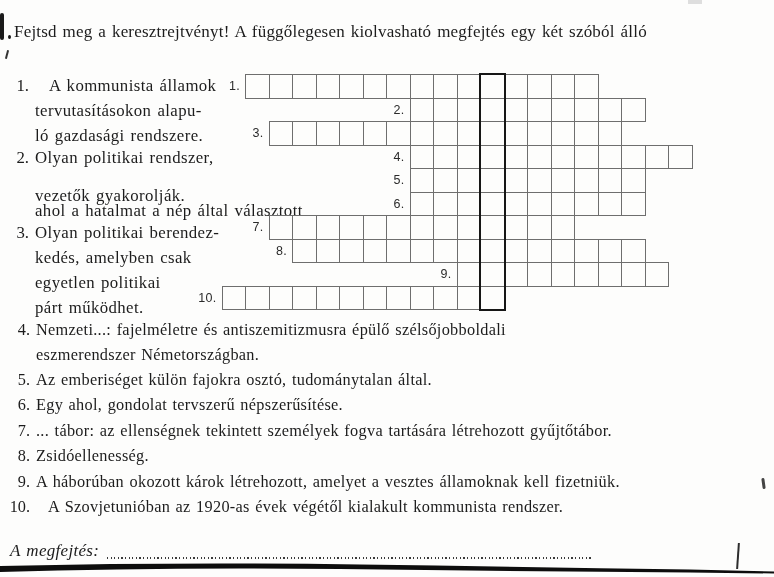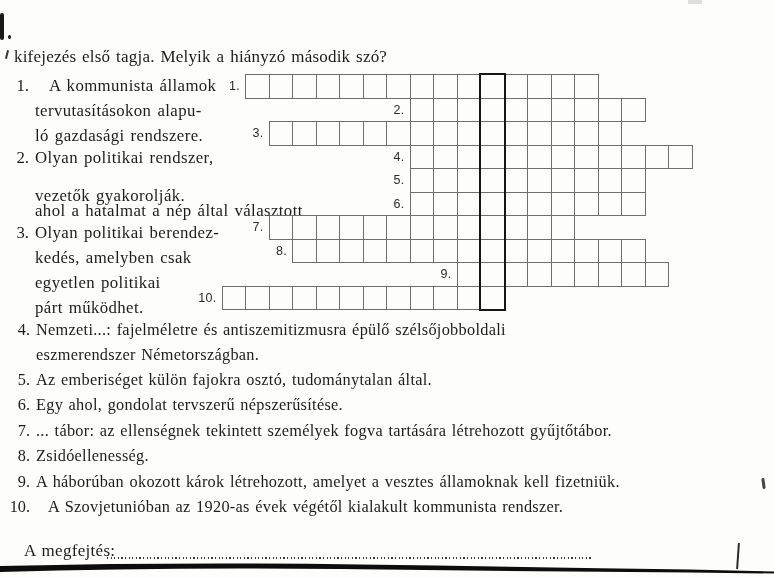--- a/index.html
+++ b/index.html
@@ -31,21 +31,21 @@
     background-image:repeating-linear-gradient(to right,#3a3a3a 0 1.3px,transparent 1.3px 3.6px);
   }
   .artifact{position:absolute;background:#1a1a1a;}
   .bottom-bar{position:absolute;left:0;top:560px;width:774px;height:17px;}
 </style>
 </head>
 <body>
 
 <div class="sheet">
 
-  <div class="abs title-line" style="left:14px;top:44px;">kifejezés első tagja. Melyik a hiányzó második szó?</div>
+  <div class="abs title-line" style="left:14px;top:19px;">Fejtsd meg a keresztrejtvényt! A függőlegesen kiolvasható megfejtés egy két szóból álló</div>
 
   <div id="gen-root">
       <div class="abs clue-num" style="left: 0px; top: 76px; width: 29px;">1.</div>
       <div class="abs clue-line" style="left: 49px; top: 76px;">A kommunista államok</div>
       <div class="abs clue-line" style="left: 35px; top: 101px;">tervutasításokon alapu-</div>
       <div class="abs clue-line" style="left: 35px; top: 126px;">ló gazdasági rendszere.</div>
       <div class="abs clue-num" style="left: 0px; top: 148px; width: 29px;">2.</div>
       <div class="abs clue-line" style="left: 35px; top: 148px;">Olyan politikai rendszer,</div>
       <div class="abs clue-line" style="left: 35px; top: 173px; margin-top: 28px;">ahol a hatalmat a nép által választott</div>
       <div class="abs clue-line" style="left: 35px; top: 186px;">vezetők gyakorolják.</div>
@@ -196,21 +196,21 @@
       <div class="cell" style="left: 339px; top: 285.5px; width: 24.5px; height: 24.5px;"></div>
       <div class="cell" style="left: 362.5px; top: 285.5px; width: 24.5px; height: 24.5px;"></div>
       <div class="cell" style="left: 386px; top: 285.5px; width: 24.5px; height: 24.5px;"></div>
       <div class="cell" style="left: 409.5px; top: 285.5px; width: 24.5px; height: 24.5px;"></div>
       <div class="cell" style="left: 433px; top: 285.5px; width: 24.5px; height: 24.5px;"></div>
       <div class="cell" style="left: 456.5px; top: 285.5px; width: 24.5px; height: 24.5px;"></div>
       <div class="cell" style="left: 480px; top: 285.5px; width: 24.5px; height: 24.5px;"></div>
       <div class="solution-col" style="left: 478.7px; top: 72.7px; width: 27.1px; height: 238.6px;"></div>
     </div>
 
-  <div class="abs answer-label" style="left:24px;top:541px;">A megfejtés:</div>
+  <div class="abs answer-label" style="left:10px;top:541px;font-style:italic;">A megfejtés:</div>
   <div class="dotted-line" style="left:107px;top:557px;width:484px;"></div>
 
   <div class="artifact" style="left:0;top:13px;width:4px;height:27px;border-radius:2px;"></div>
   <div class="artifact" style="left:8px;top:35px;width:3px;height:4px;border-radius:50%;"></div>
   <div class="artifact" style="left:6px;top:50px;width:2px;height:9px;transform:rotate(14deg);background:#333;"></div>
   <div class="artifact" style="left:762px;top:478px;width:3px;height:11px;transform:rotate(-8deg);background:#444;border-radius:2px;"></div>
   <div class="artifact" style="left:737px;top:543px;width:2px;height:26px;transform:rotate(4deg);background:#2d2d2d;"></div>
   <div class="artifact" style="left:688px;top:0;width:14px;height:4px;background:#c9c9c9;opacity:.6;"></div>
 
   <svg class="bottom-bar" viewBox="0 0 774 17" xmlns="http://www.w3.org/2000/svg">

